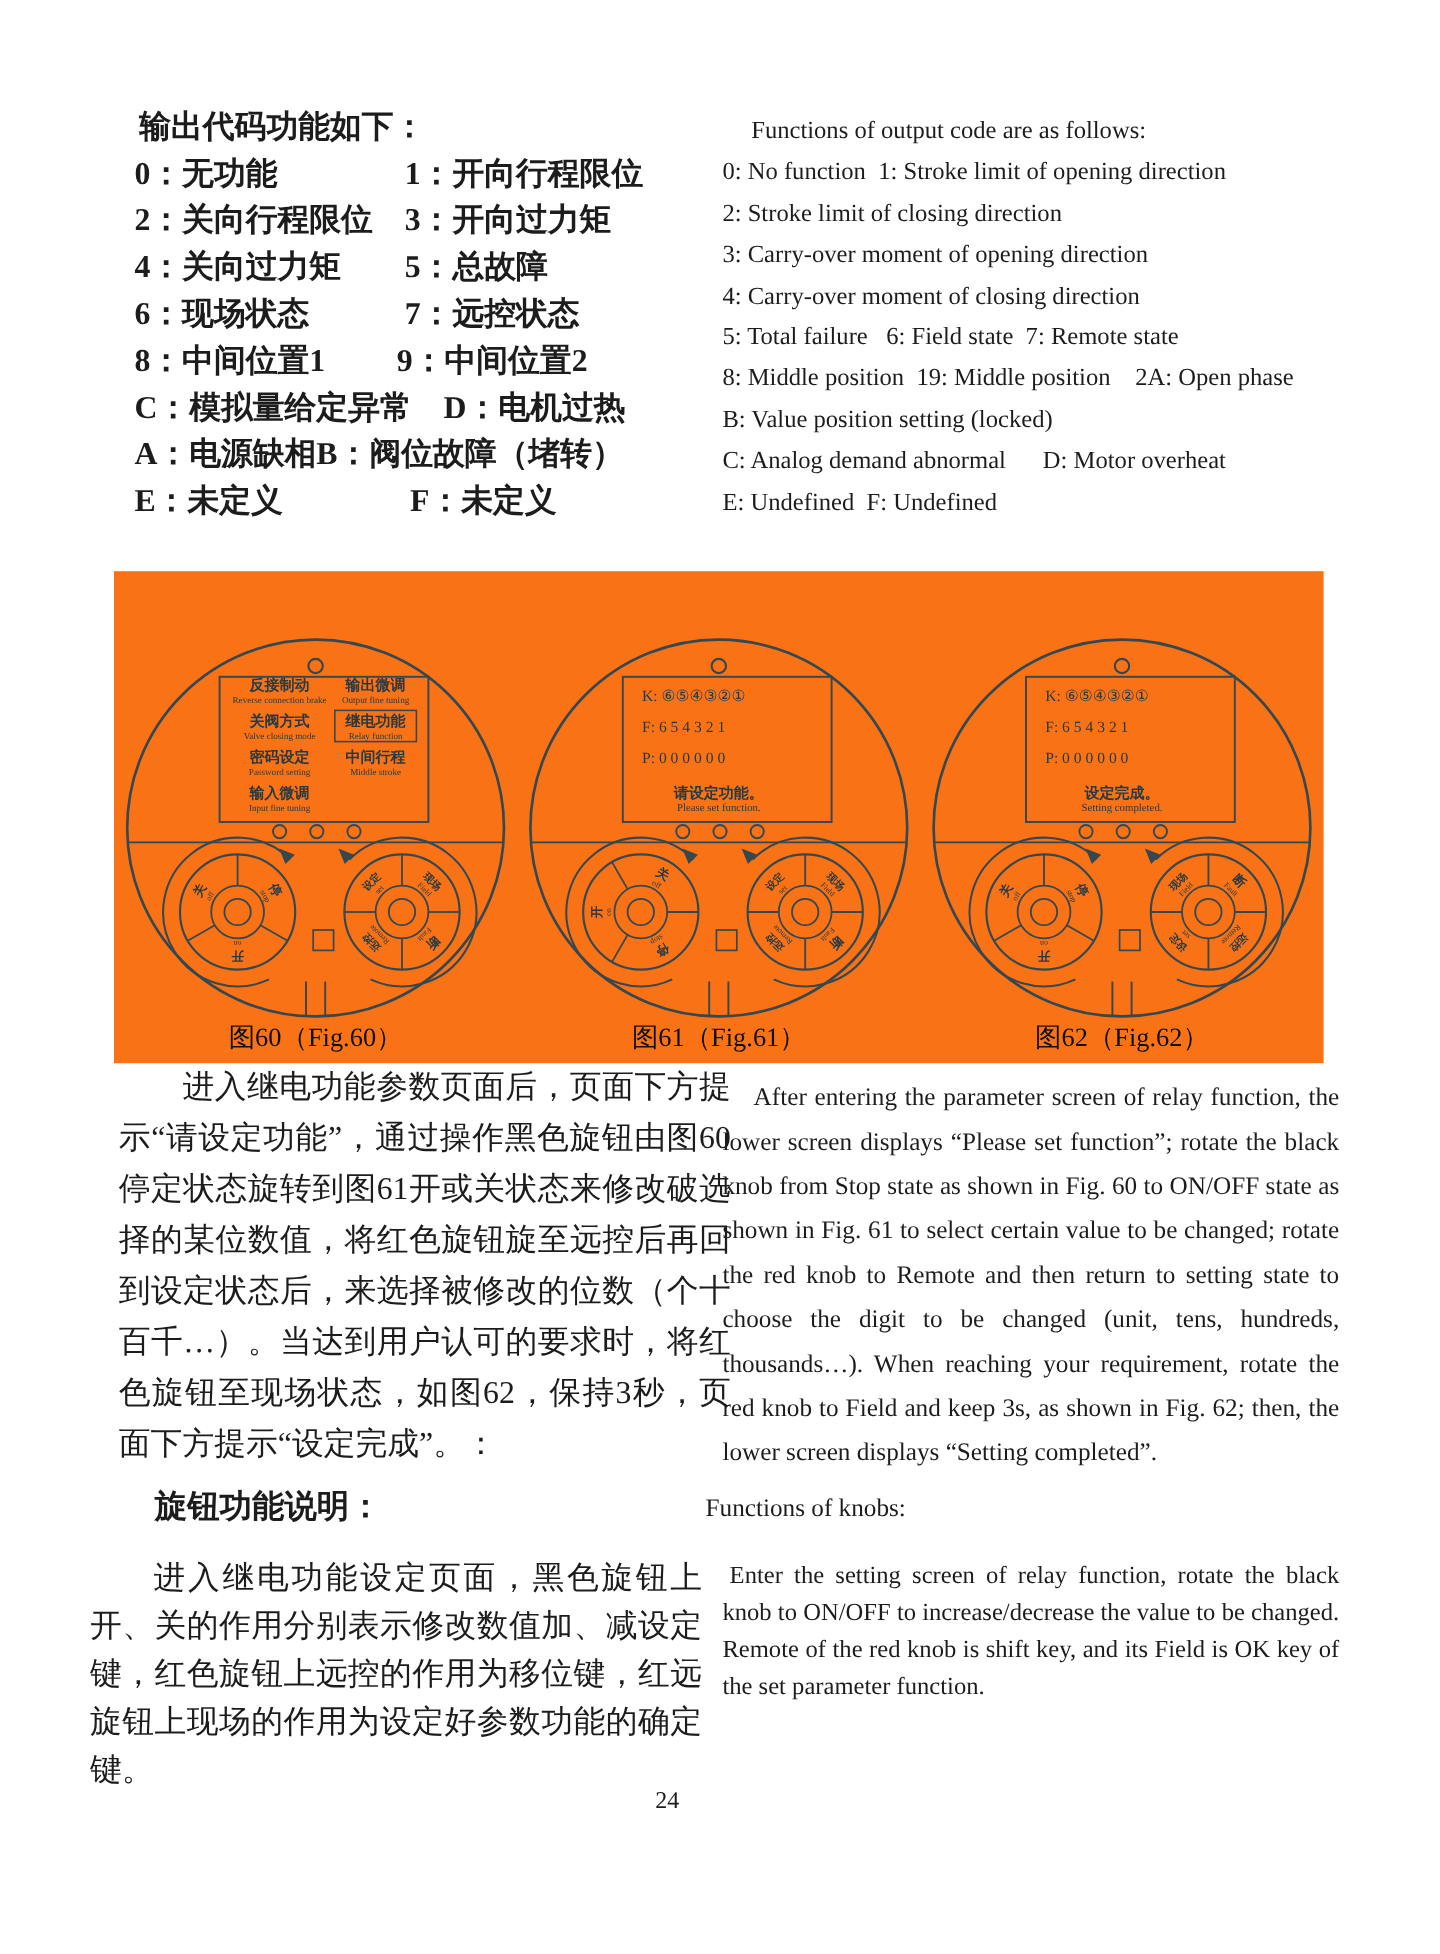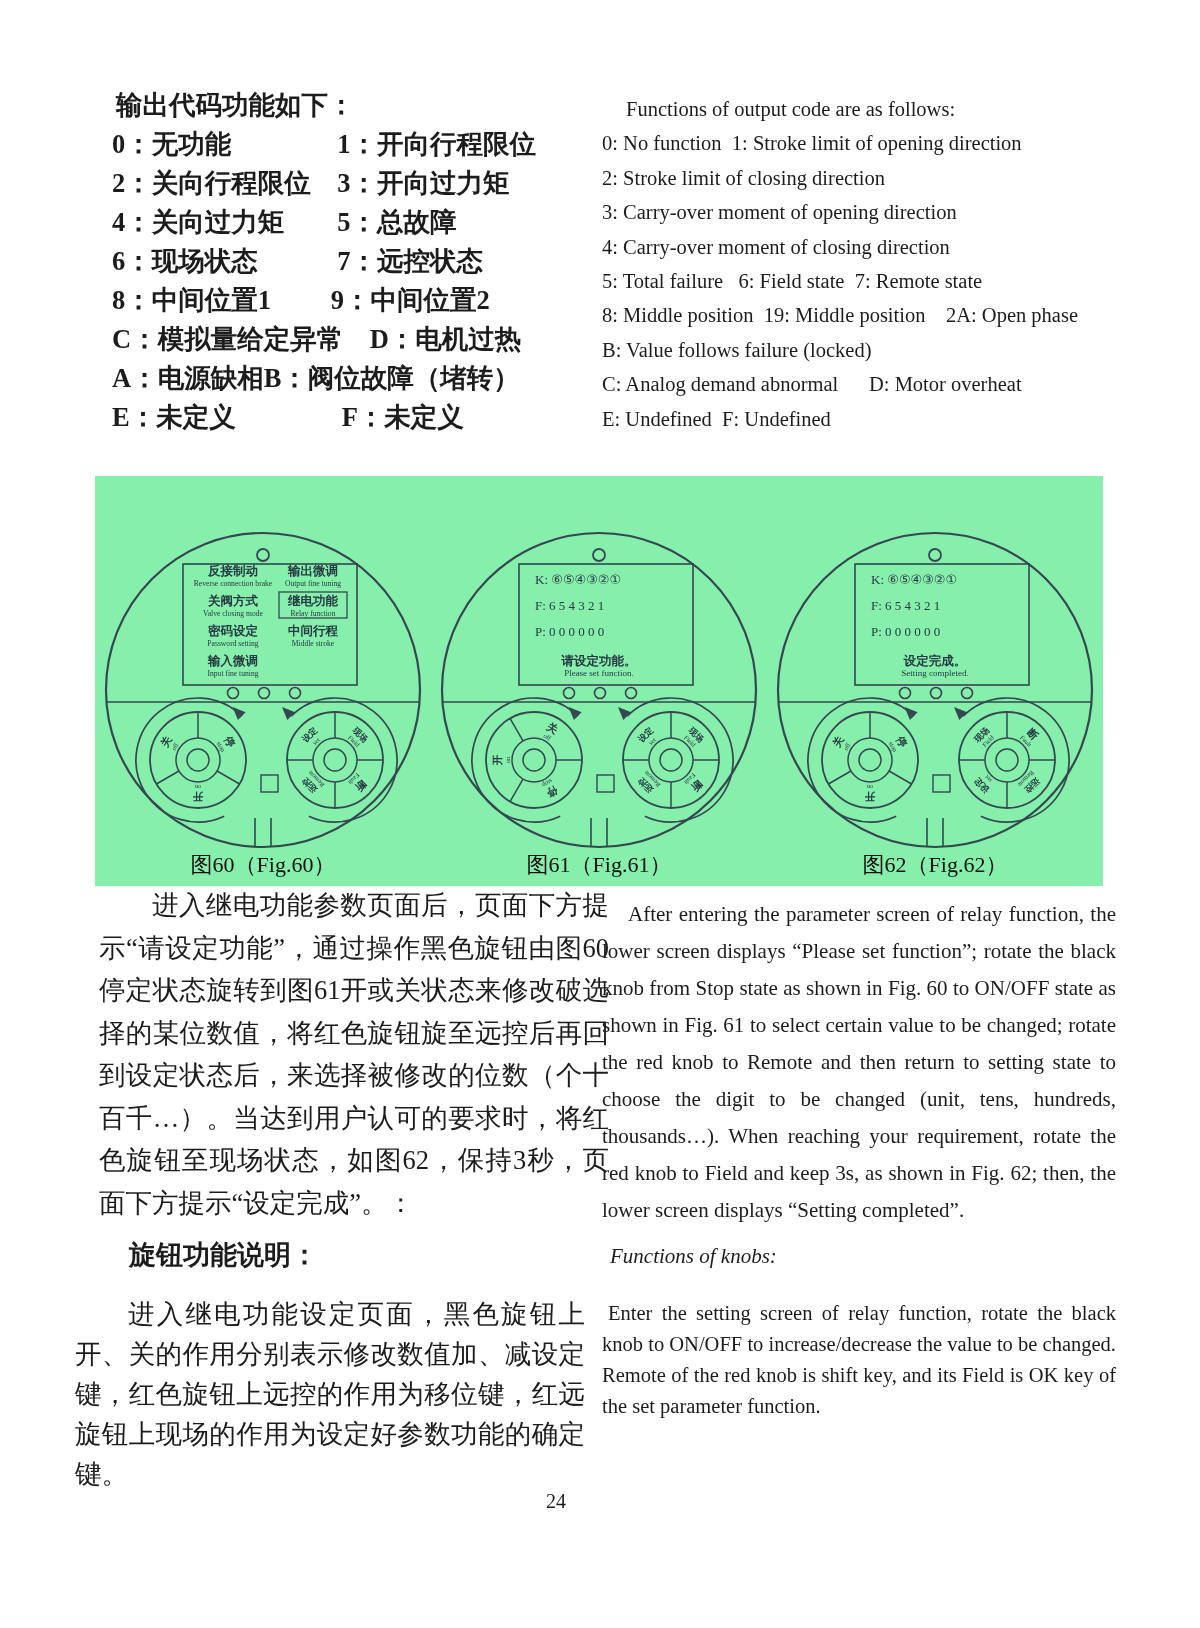--- a/index.html
+++ b/index.html
@@ -20,21 +20,21 @@
   .figure-panel{left:95px;top:476px;width:1008px;height:410px;}
   .figure{position:absolute;top:2px;width:336px;}
   .figure svg{display:block;}
   .figure-caption{text-align:center;font-size:22px;margin-top:0px;color:#101010;}
   
   .para{text-align:justify;}
   .para-zh-1{left:75px;top:884px;width:510px;font-size:26.5px;line-height:42.5px;text-indent:2em;margin-left:24px;}
   .zh-sub{left:75px;top:1237px;width:510px;font-size:27px;text-indent:2em;font-weight:bold;}
   .para-zh-2{left:75px;top:1294px;width:510px;font-size:26.5px;line-height:40px;text-indent:2em;}
   .para-en-1{left:602px;top:896px;width:514px;font-size:21px;line-height:37px;text-indent:26px;}
-  .en-sub{left:610px;top:1244px;width:400px;font-size:21px;font-style:italic;}
+  .en-sub{left:588px;top:1244px;width:400px;font-size:21px;}
   .para-en-2{left:602px;top:1298px;width:514px;font-size:20.5px;line-height:31px;text-indent:6px;}
   .page-number{left:0;top:1490px;width:1112px;text-align:center;font-size:20px;}
 </style>
 </head>
 <body>
 
 <div class="abs zh-codes">
   <div class="line heading">输出代码功能如下：</div>
   <div>
       <div class="line">0：无功能　　　　1：开向行程限位</div>
@@ -50,27 +50,27 @@
 
 <div class="abs en-codes">
   <div class="line heading">Functions of output code are as follows:</div>
   <div>
       <div class="line">0: No function  1: Stroke limit of opening direction</div>
       <div class="line">2: Stroke limit of closing direction</div>
       <div class="line">3: Carry-over moment of opening direction</div>
       <div class="line">4: Carry-over moment of closing direction</div>
       <div class="line">5: Total failure   6: Field state  7: Remote state</div>
       <div class="line">8: Middle position  19: Middle position    2A: Open phase</div>
-      <div class="line">B: Value follows failure (locked)</div>
+      <div class="line">B: Value position setting (locked)</div>
       <div class="line">C: Analog demand abnormal      D: Motor overheat</div>
       <div class="line">E: Undefined  F: Undefined</div>
     </div>
 </div>
 
-<div class="abs figure-panel" style="background: #86efac;">
+<div class="abs figure-panel" style="background: #f97316;">
   <div class="figure" style="left:0px">
     <svg width="336" height="372" viewBox="0 0 336 372" style="color: rgb(53, 71, 79);">
         <circle cx="168" cy="212" r="157" fill="none" stroke="#35474f" stroke-width="2.2"></circle>
         <circle cx="168" cy="77" r="6" fill="none" stroke="#35474f" stroke-width="1.8"></circle>
         <rect x="88" y="86" width="174" height="121" fill="none" stroke="#35474f" stroke-width="1.6"></rect>
         <text x="138" y="97" font-size="12.5" fill="#263a43" text-anchor="middle" font-family="&quot;Liberation Serif&quot;,&quot;DejaVu Serif&quot;,&quot;DejaVu Sans&quot;,serif" font-weight="bold">反接制动</text>
         <text x="138" y="108" font-size="7.6" fill="#263a43" text-anchor="middle" font-family="&quot;Liberation Serif&quot;,&quot;DejaVu Serif&quot;,&quot;DejaVu Sans&quot;,serif">Reverse connection brake</text>
         <text x="218" y="97" font-size="12.5" fill="#263a43" text-anchor="middle" font-family="&quot;Liberation Serif&quot;,&quot;DejaVu Serif&quot;,&quot;DejaVu Sans&quot;,serif" font-weight="bold">输出微调</text>
         <text x="218" y="108" font-size="7.6" fill="#263a43" text-anchor="middle" font-family="&quot;Liberation Serif&quot;,&quot;DejaVu Serif&quot;,&quot;DejaVu Sans&quot;,serif">Output fine tuning</text>
         <text x="138" y="127" font-size="12.5" fill="#263a43" text-anchor="middle" font-family="&quot;Liberation Serif&quot;,&quot;DejaVu Serif&quot;,&quot;DejaVu Sans&quot;,serif" font-weight="bold">关阀方式</text>

